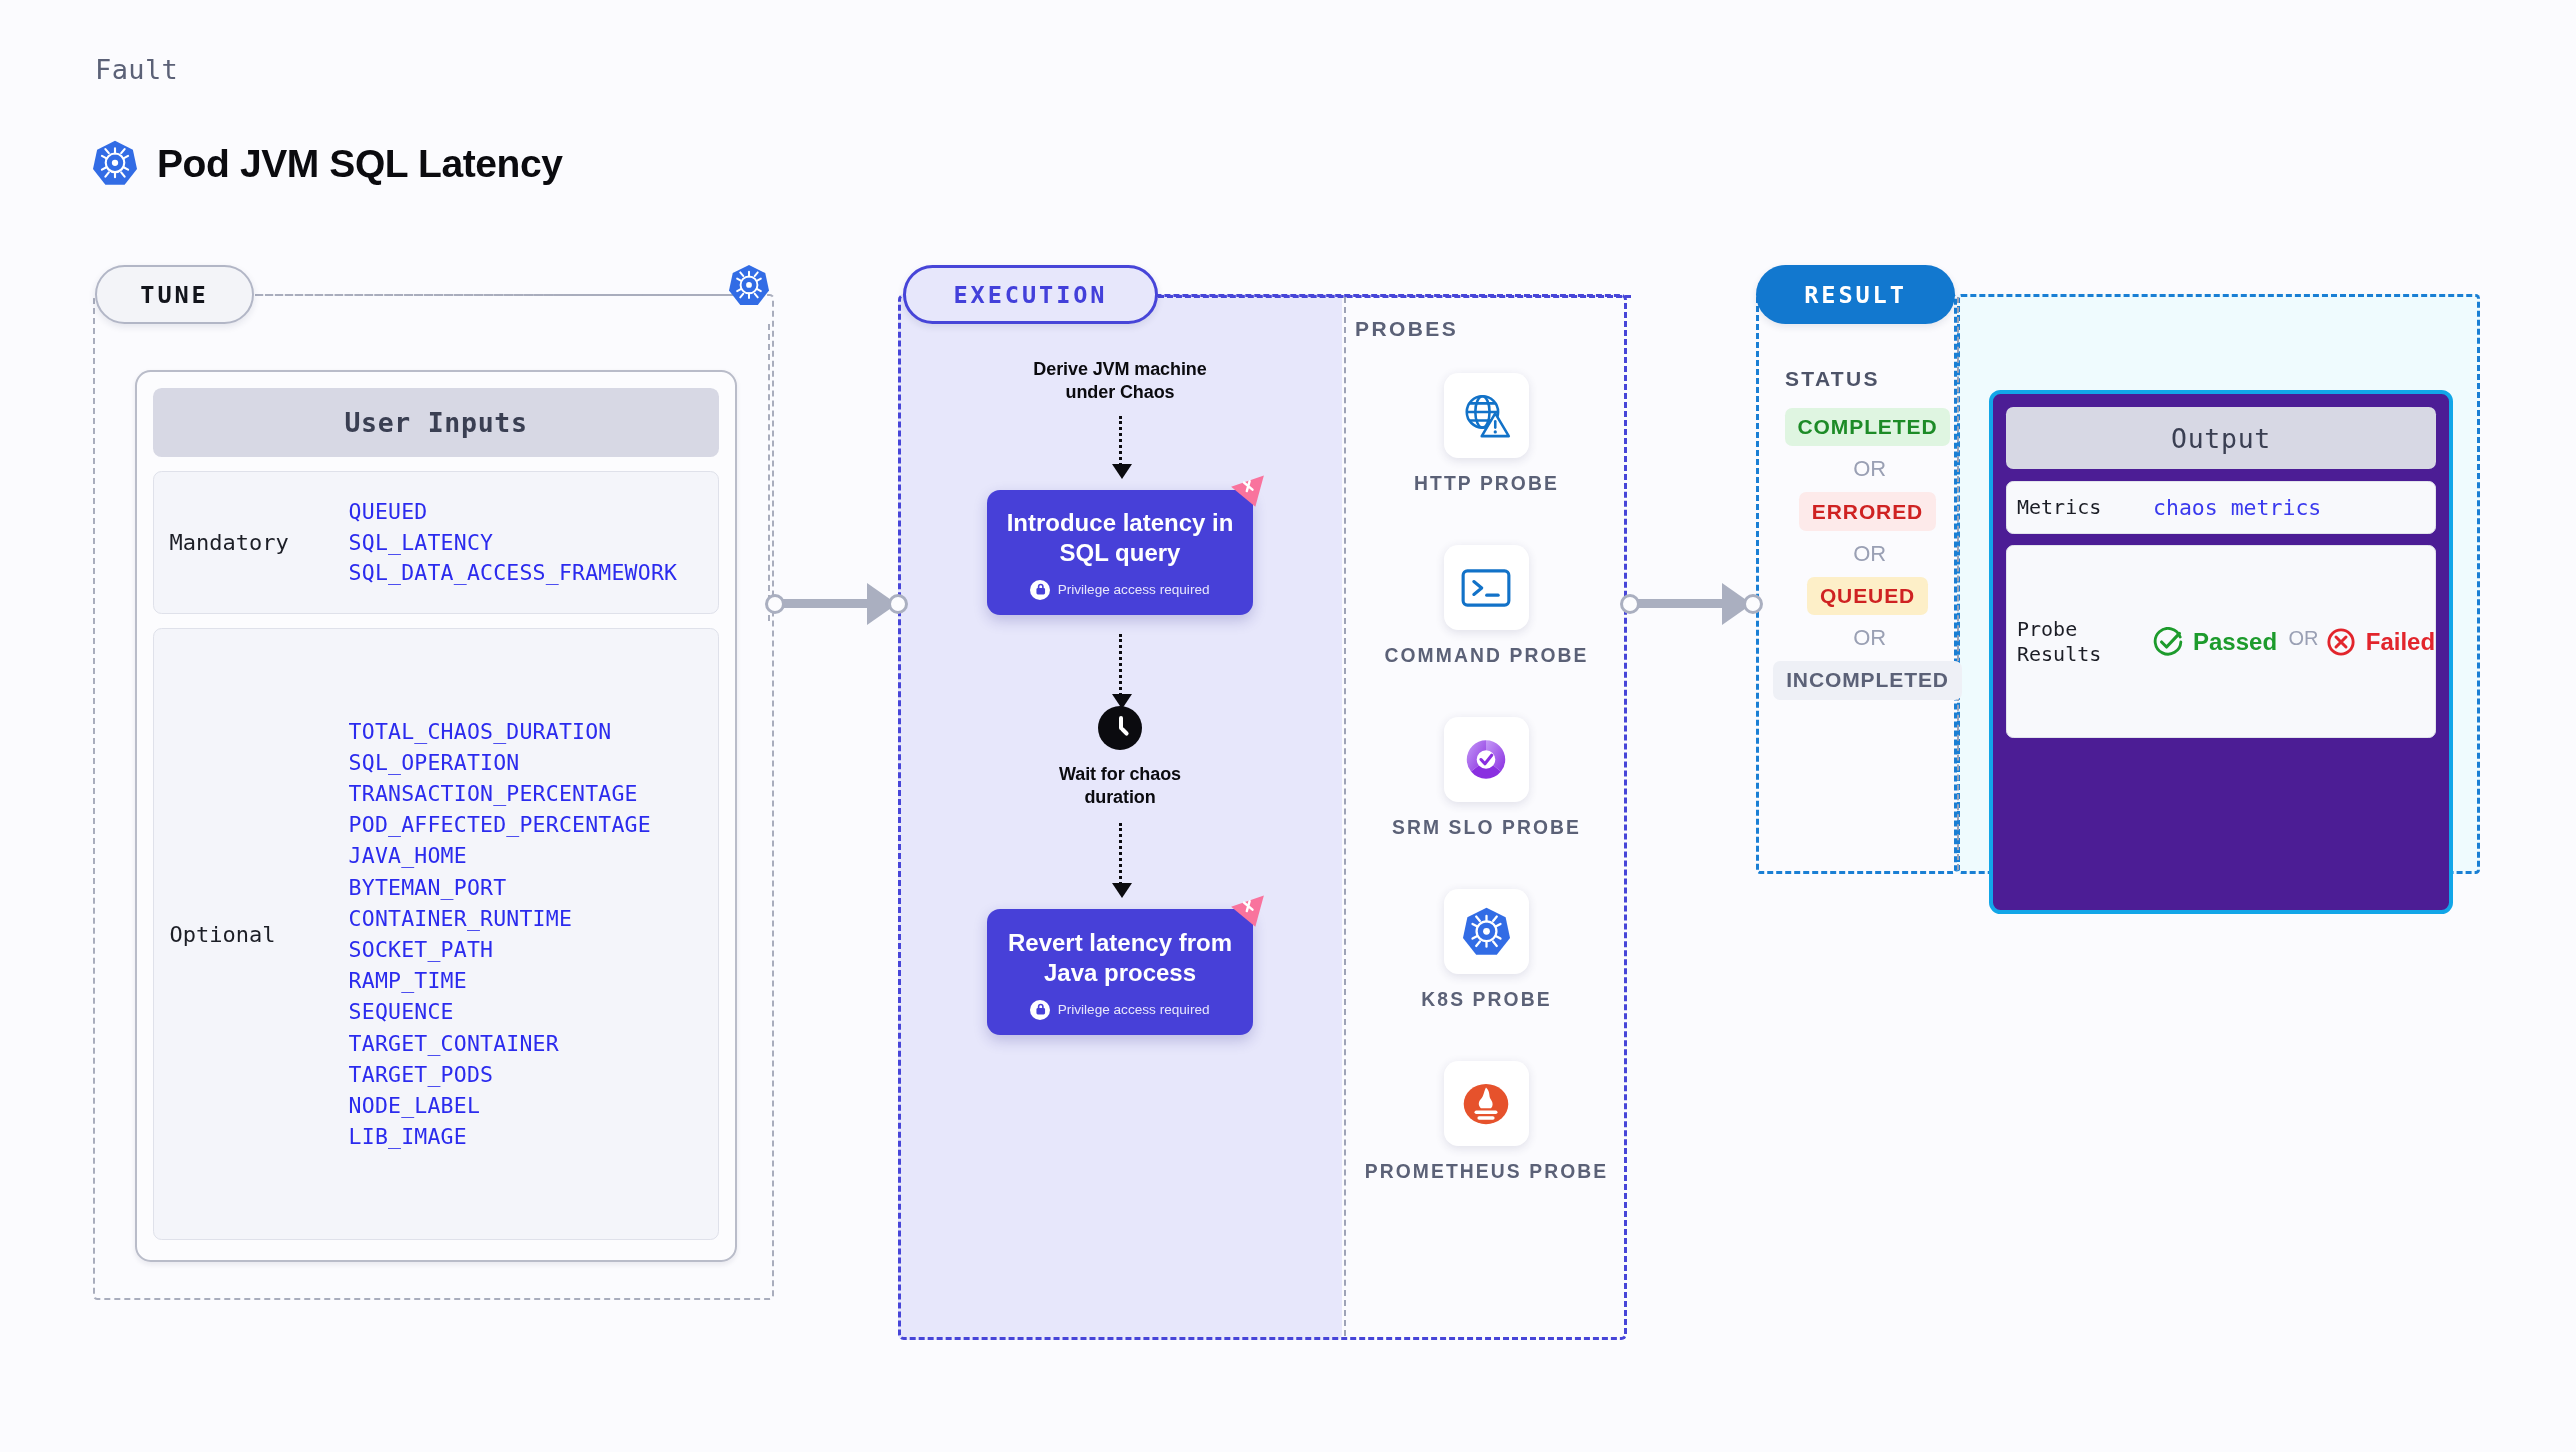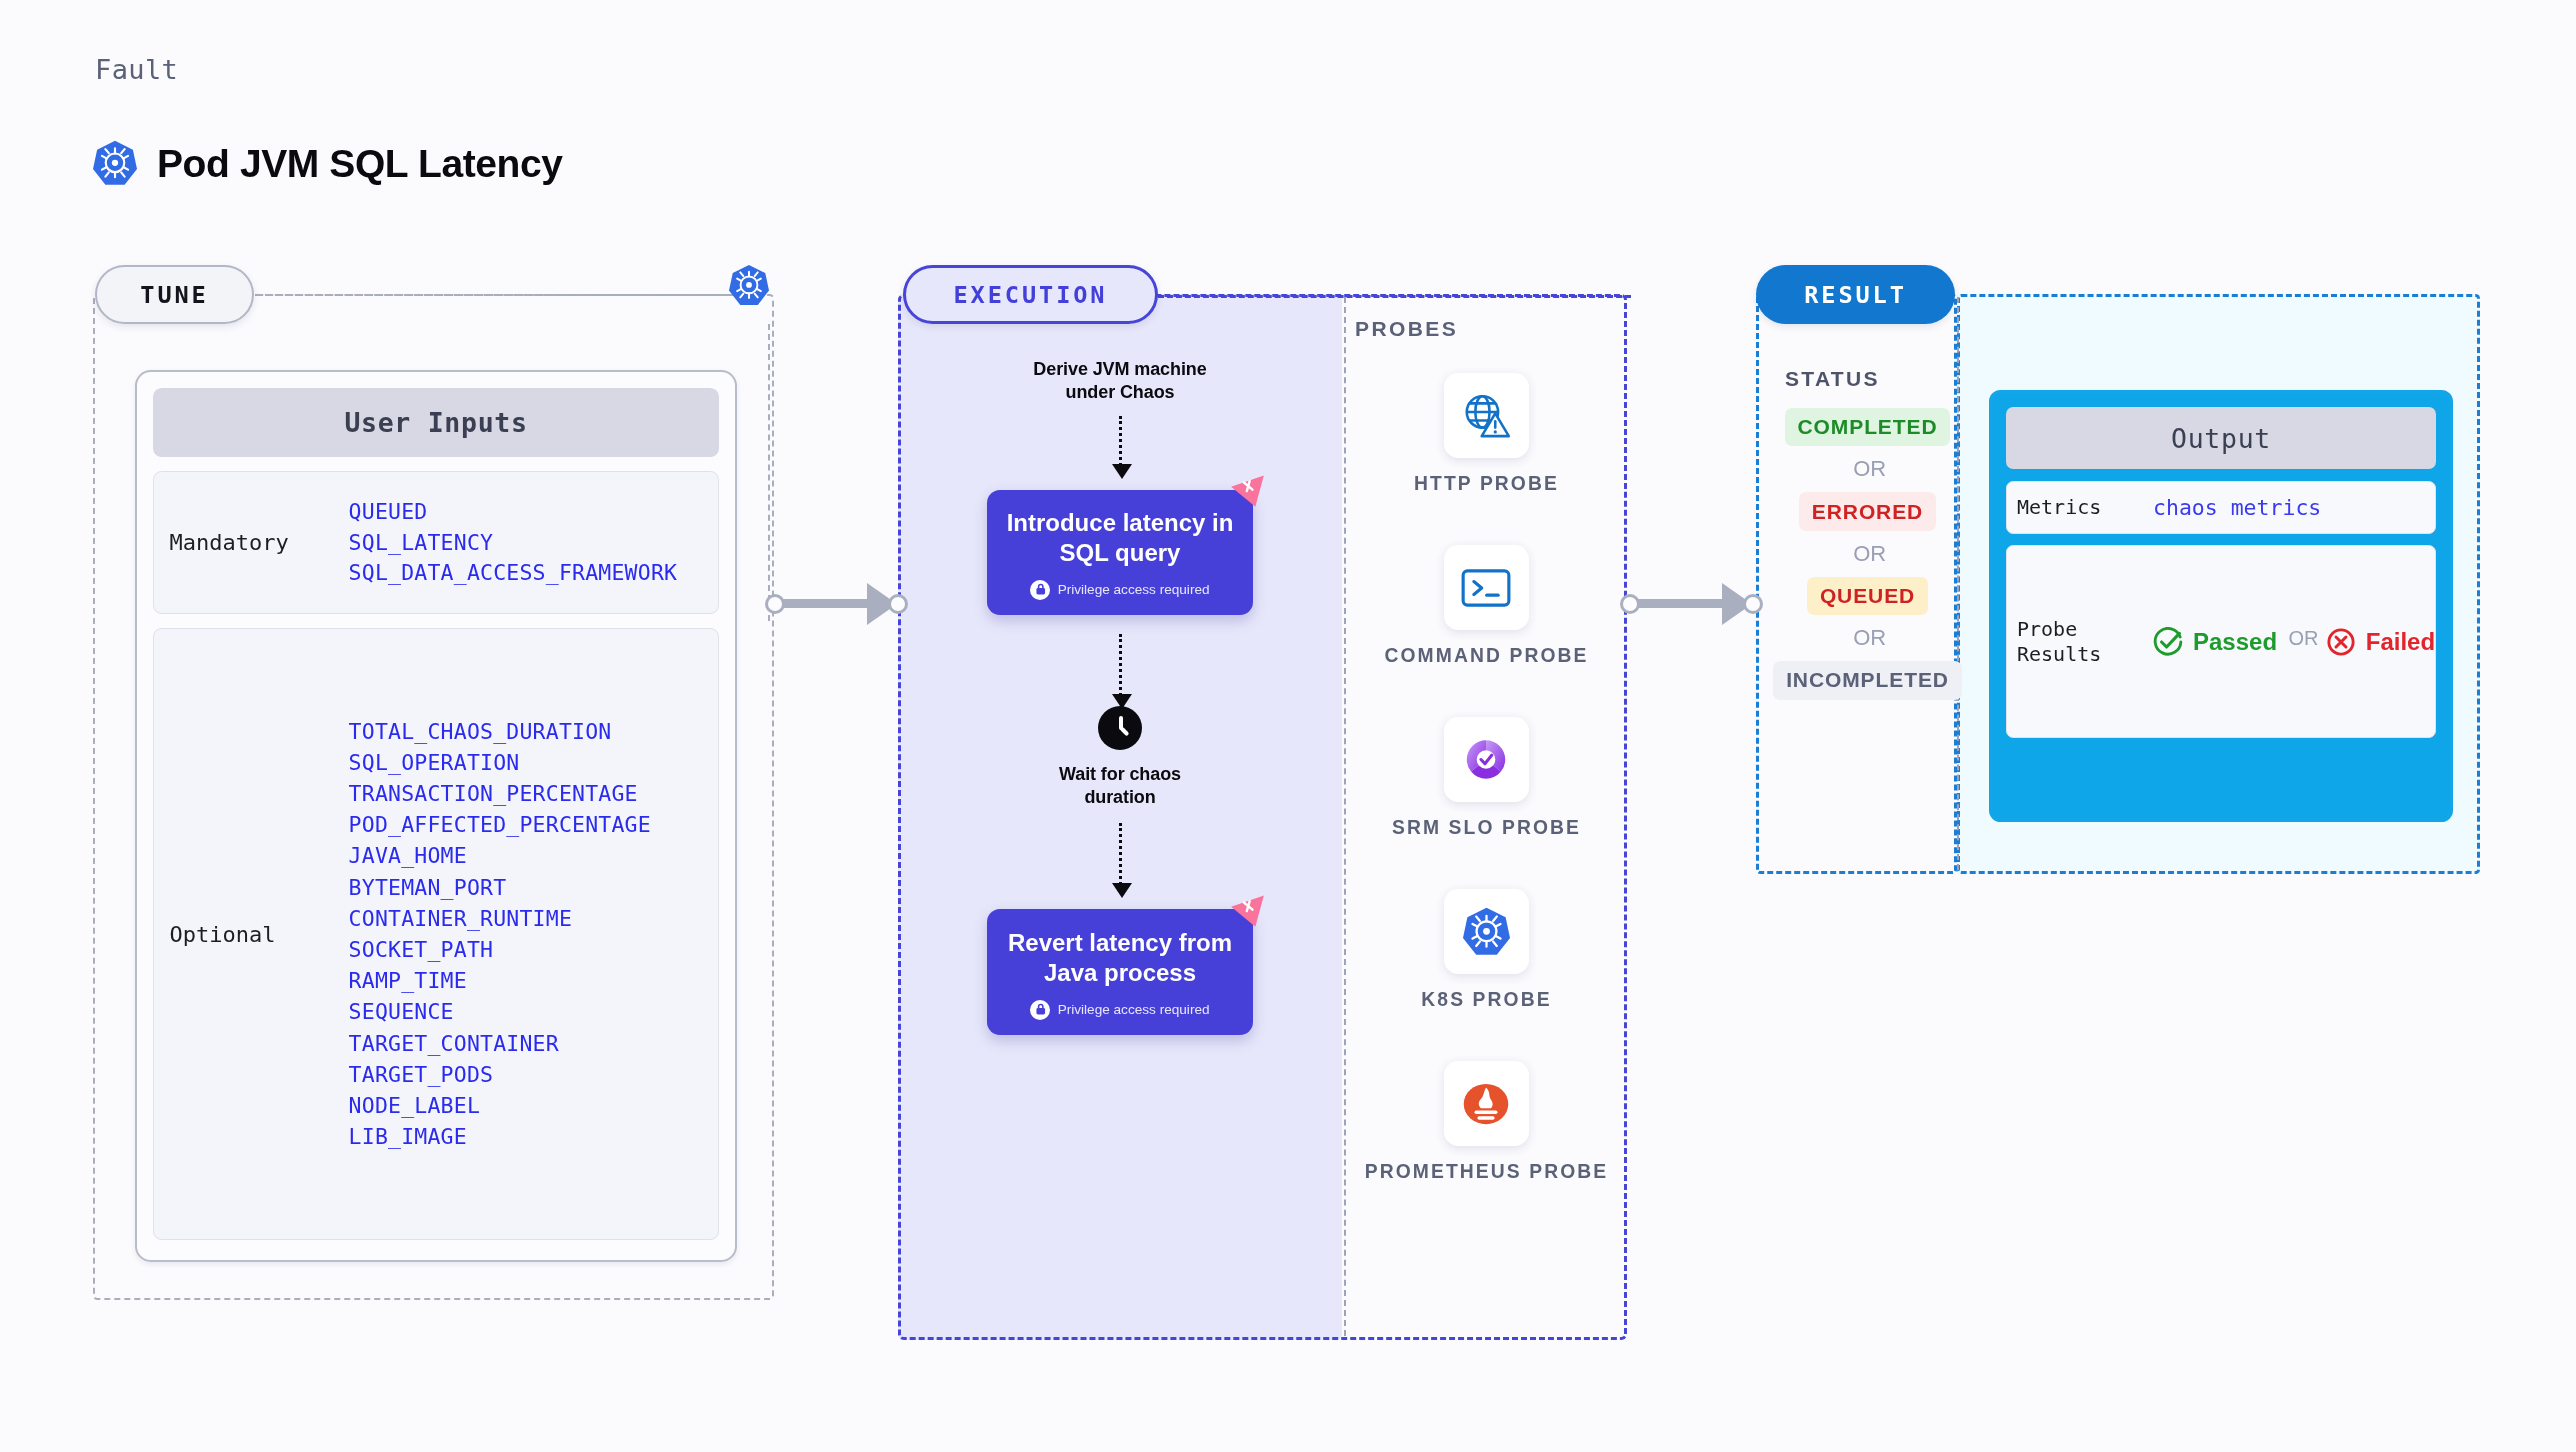--- a/index.html
+++ b/index.html
@@ -226,22 +226,22 @@
     font-size: 21px; font-weight: bold; letter-spacing: 0.9px;
   }
   .badge-completed { background: #dff5e1; color: #1d8b27; }
   .badge-errored   { background: #fdeaea; color: #cf2222; }
   .badge-queued    { background: #fdefc8; color: #cf2222; }
   .badge-incompleted { background: #eef0f6; color: #5b6177; }
   .or-text { font-size: 22px; color: #9aa0b4; margin: 10px 0 10px 4.3px; }
 
   .output-card {
     position: absolute; left: 1989px; top: 390px;
-    width: 464px; height: 432px;
-    background: #0ea5e9; border: 4.3px solid #12a6e8; border-radius: 11.5px;
+    width: 464px; height: 524px;
+    background: #4c1d95; border: 4.3px solid #12a6e8; border-radius: 11.5px;
     padding: 13px;
   }
   .output-head {
     height: 62px; background: #d7d8e4; border-radius: 7.2px;
     display: flex; align-items: center; justify-content: center;
     font-family: "DejaVu Sans Mono", monospace; font-size: 26.5px;
     color: #3a3f52; letter-spacing: 0.7px;
   }
   .out-row {
     margin-top: 11.5px; background: #f8f9fc; border: 1.4px solid #e2e4ec;

